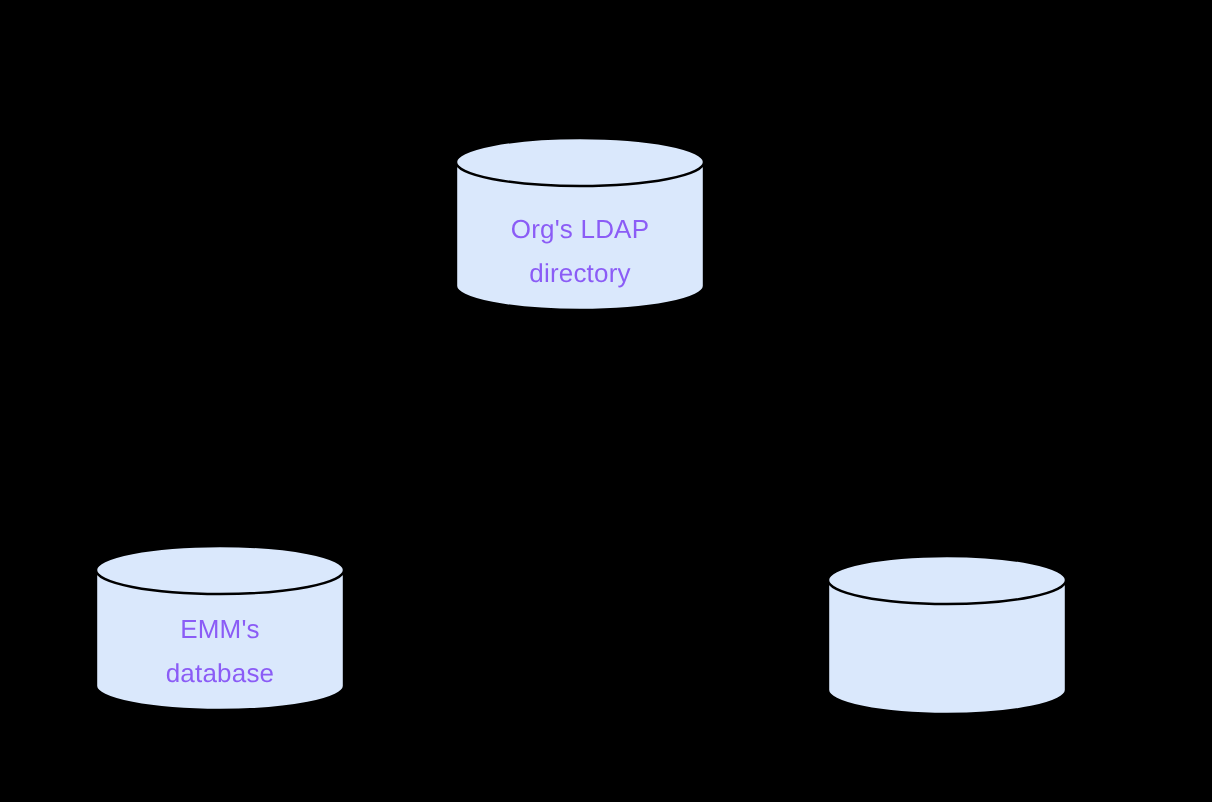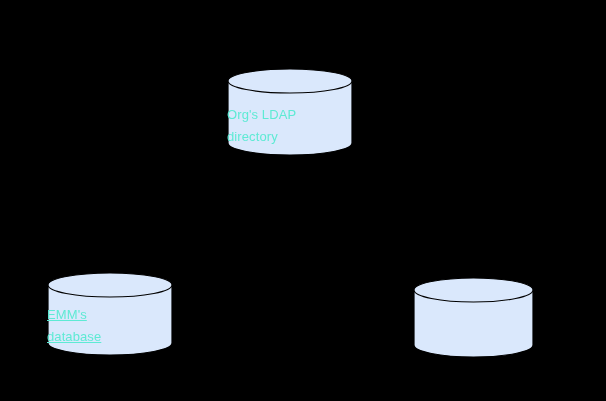--- a/index.html
+++ b/index.html
@@ -28,21 +28,22 @@
     position: absolute;
     inset: 0;
     width: 100%;
     height: 100%;
     overflow: visible;
   }
   .node-label {
     position: absolute;
     left: 0;
     right: 0;
-    color: #5eead4;
+    text-align: center;
+    color: #8b5cf6;
     font-size: 13px;
     line-height: 22px;
     letter-spacing: 0.1px;
     white-space: pre-line;
     pointer-events: none;
   }
   
   #node-ldap {
     left: 227px;
     top: 68px;
@@ -54,21 +55,20 @@
   }
   
   #node-emm {
     left: 47px;
     top: 272px;
     width: 126px;
     height: 84px;
   }
   #node-emm .node-label {
     top: 32px;
-    text-decoration: underline;
   }
   
   #node-google {
     left: 413px;
     top: 277px;
     width: 121px;
     height: 81px;
   }
   #node-google .node-label {
     top: 41px;

